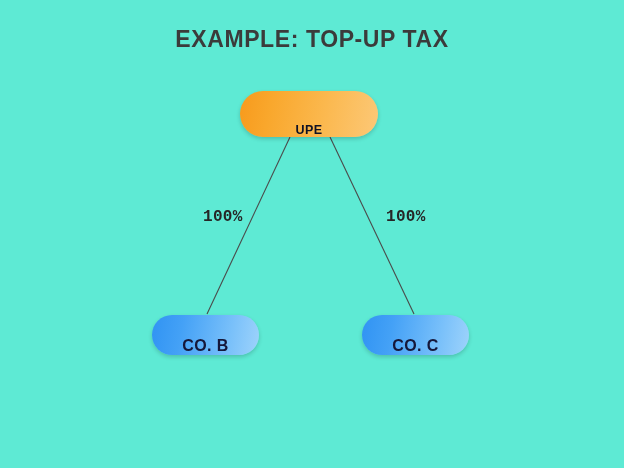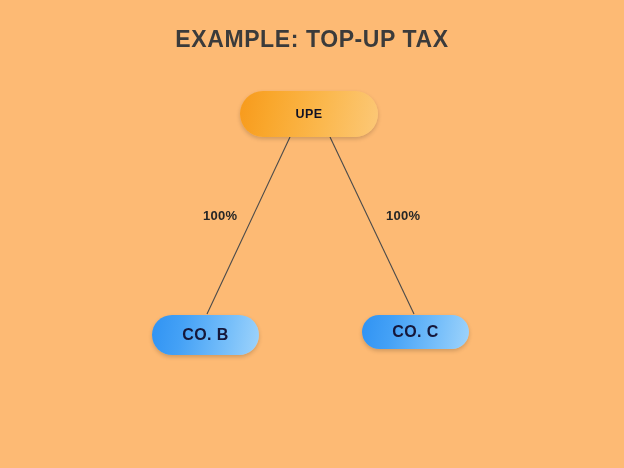--- a/index.html
+++ b/index.html
@@ -12,21 +12,21 @@
     height: 468px;
     background: #ffffff;
     font-family: "Liberation Sans", sans-serif;
     overflow: hidden;
   }
 
   #canvas {
     position: relative;
     width: 624px;
     height: 468px;
-    background: #fdba74;
+    background: #5eead4;
   }
 
   
   #diagram-title {
     position: absolute;
     left: 0;
     top: 26px;
     width: 624px;
     text-align: center;
     font-size: 23px;
@@ -49,21 +49,21 @@
   .connector-line {
     stroke: #4a4a4a;
     stroke-width: 1.1;
     fill: none;
   }
 
   
   .node {
     position: absolute;
     display: flex;
-    align-items: center;
+    align-items: flex-end;
     justify-content: center;
     border-radius: 999px;
     box-shadow: 0 2px 4px rgba(0,0,0,0.18);
     box-sizing: border-box;
   }
   .node-label {
     font-size: 16px;
     font-weight: bold;
     letter-spacing: 0.4px;
     color: #15173a;
@@ -88,32 +88,32 @@
     top: 315px;
     width: 107px;
     height: 40px;
     background: linear-gradient(100deg, #3093f3 0%, #44a1f6 28%, #79c0fa 72%, #9ed3fb 100%);
   }
 
   #node-co-c {
     left: 362px;
     top: 315px;
     width: 107px;
-    height: 34px;
+    height: 40px;
     background: linear-gradient(100deg, #3093f3 0%, #44a1f6 28%, #79c0fa 72%, #9ed3fb 100%);
   }
 
   
   .edge-label {
     position: absolute;
-    font-size: 13px;
+    font-size: 16px;
     font-weight: bold;
     color: #262626;
     letter-spacing: 0.3px;
-    font-family: Liberation Sans, sans-serif;
+    font-family: Liberation Mono, monospace;
     white-space: nowrap;
   }
   #edge-label-left {
     left: 203px;
     top: 208px;
   }
   #edge-label-right {
     left: 386px;
     top: 208px;
   }

